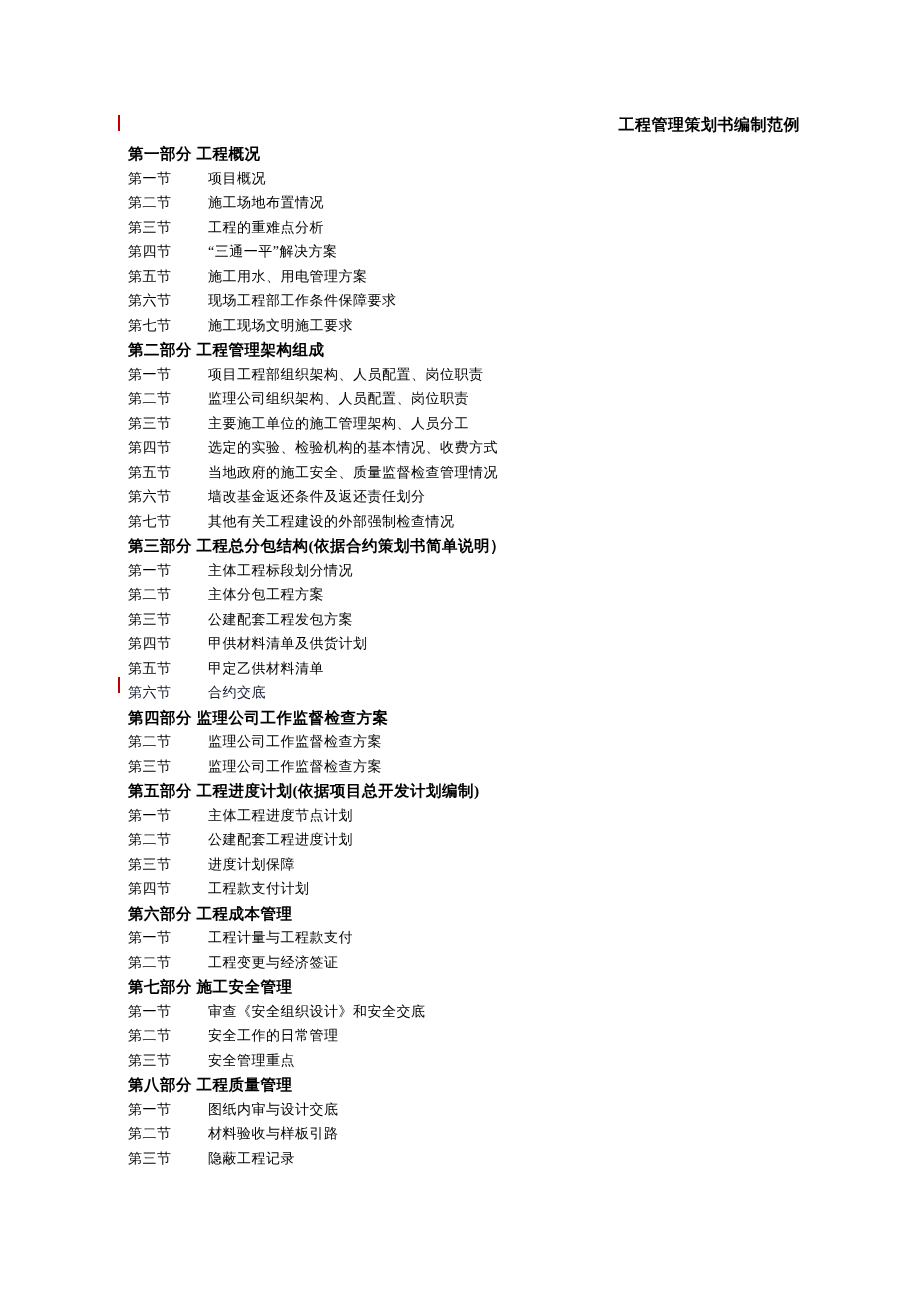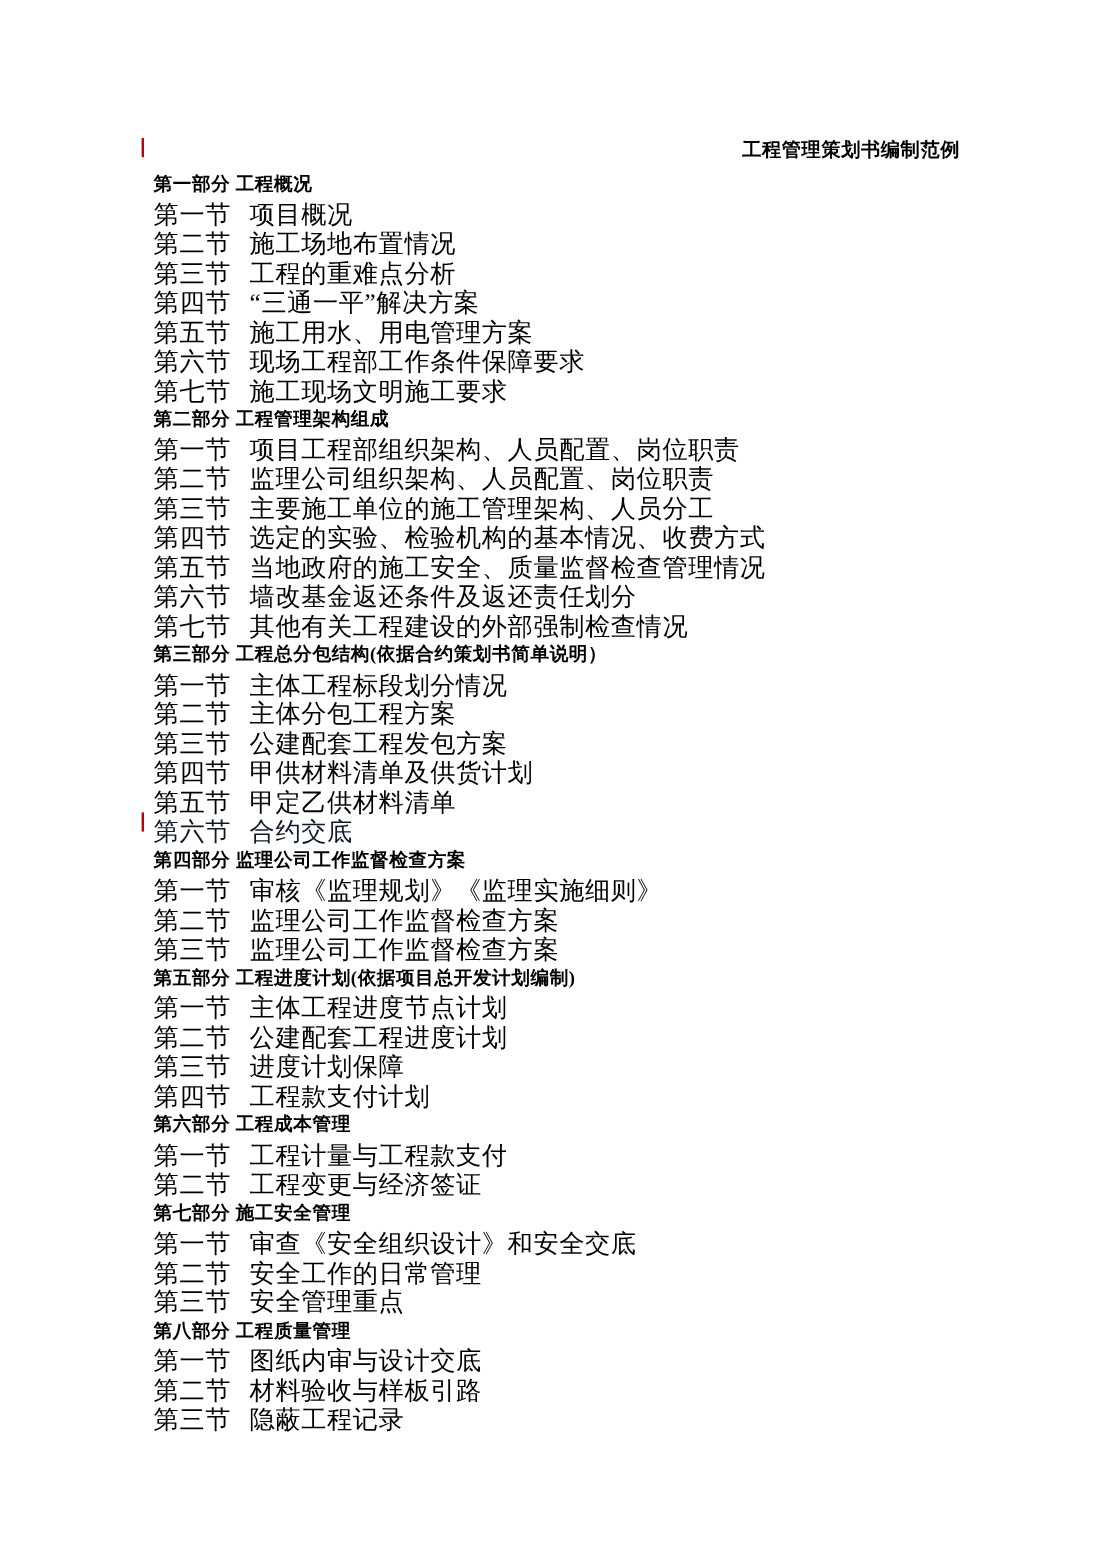--- a/index.html
+++ b/index.html
@@ -55,21 +55,21 @@
       font-size: 15.5px;
       color: #000000;
       line-height: 24.5px;
       letter-spacing: 0.5px;
     }
     .part-header .part-label {
       display: inline-block;
       min-width: 64px;
     }
     .section-row {
-      font-size: 21px;
+      font-size: 14px;
       color: #000;
       line-height: 24.5px;
       letter-spacing: 0.5px;
     }
     .section-label {
       display: inline-block;
       min-width: 80px;
     }
     .underlined {
       color: #0f172a;
@@ -109,21 +109,20 @@
       <div class="section-row"><span class="section-label">第六节</span><span class="section-text">墙改基金返还条件及返还责任划分</span></div>
       <div class="section-row"><span class="section-label">第七节</span><span class="section-text">其他有关工程建设的外部强制检查情况</span></div>
       <div class="part-header"><span class="part-label">第三部分</span> <span>工程总分包结构(依据合约策划书简单说明）</span></div>
       <div class="section-row"><span class="section-label">第一节</span><span class="section-text">主体工程标段划分情况</span></div>
       <div class="section-row"><span class="section-label">第二节</span><span class="section-text">主体分包工程方案</span></div>
       <div class="section-row"><span class="section-label">第三节</span><span class="section-text">公建配套工程发包方案</span></div>
       <div class="section-row"><span class="section-label">第四节</span><span class="section-text">甲供材料清单及供货计划</span></div>
       <div class="section-row"><span class="section-label">第五节</span><span class="section-text">甲定乙供材料清单</span></div>
       <div class="section-row underlined"><span class="section-label">第六节</span><span class="section-text">合约交底</span></div>
       <div class="part-header"><span class="part-label">第四部分</span> <span>监理公司工作监督检查方案</span></div>
-      <div class="section-row"><span class="section-label">第一节</span><span class="section-text">审核《监理规划》《监理实施细则》</span></div>
       <div class="section-row"><span class="section-label">第二节</span><span class="section-text">监理公司工作监督检查方案</span></div>
       <div class="section-row"><span class="section-label">第三节</span><span class="section-text">监理公司工作监督检查方案</span></div>
       <div class="part-header"><span class="part-label">第五部分</span> <span>工程进度计划(依据项目总开发计划编制)</span></div>
       <div class="section-row"><span class="section-label">第一节</span><span class="section-text">主体工程进度节点计划</span></div>
       <div class="section-row"><span class="section-label">第二节</span><span class="section-text">公建配套工程进度计划</span></div>
       <div class="section-row"><span class="section-label">第三节</span><span class="section-text">进度计划保障</span></div>
       <div class="section-row"><span class="section-label">第四节</span><span class="section-text">工程款支付计划</span></div>
       <div class="part-header"><span class="part-label">第六部分</span> <span>工程成本管理</span></div>
       <div class="section-row"><span class="section-label">第一节</span><span class="section-text">工程计量与工程款支付</span></div>
       <div class="section-row"><span class="section-label">第二节</span><span class="section-text">工程变更与经济签证</span></div>

